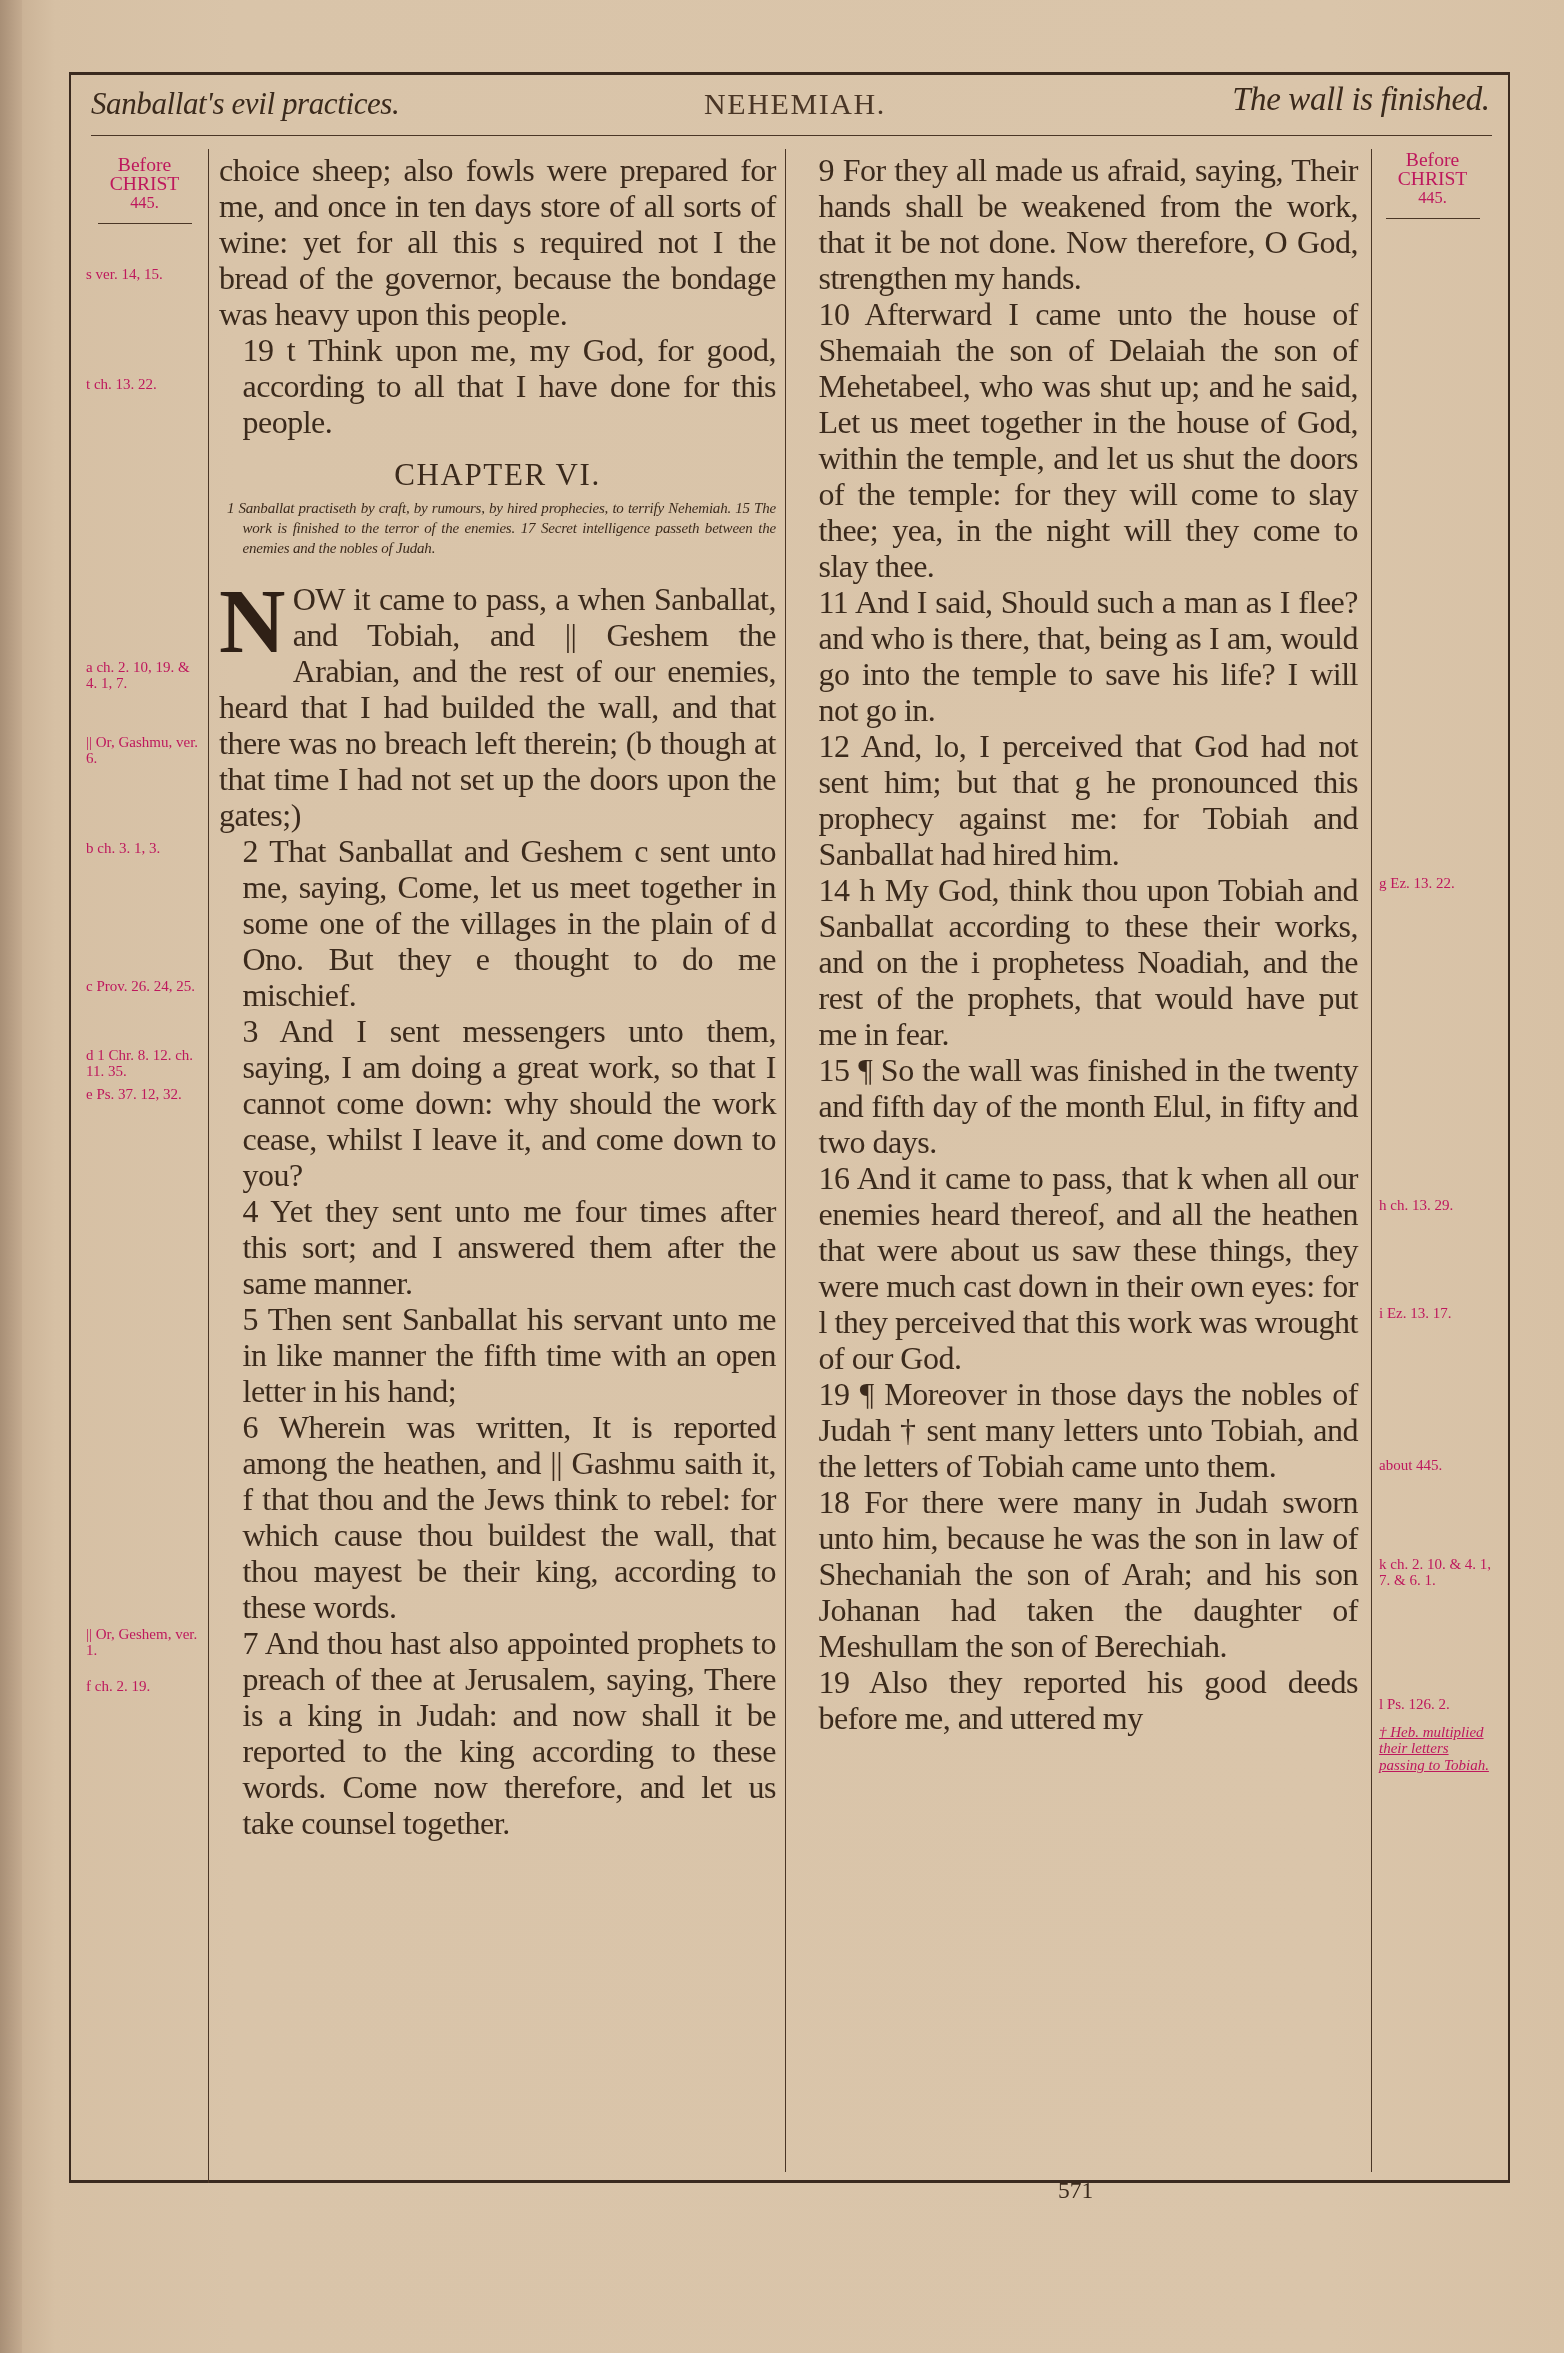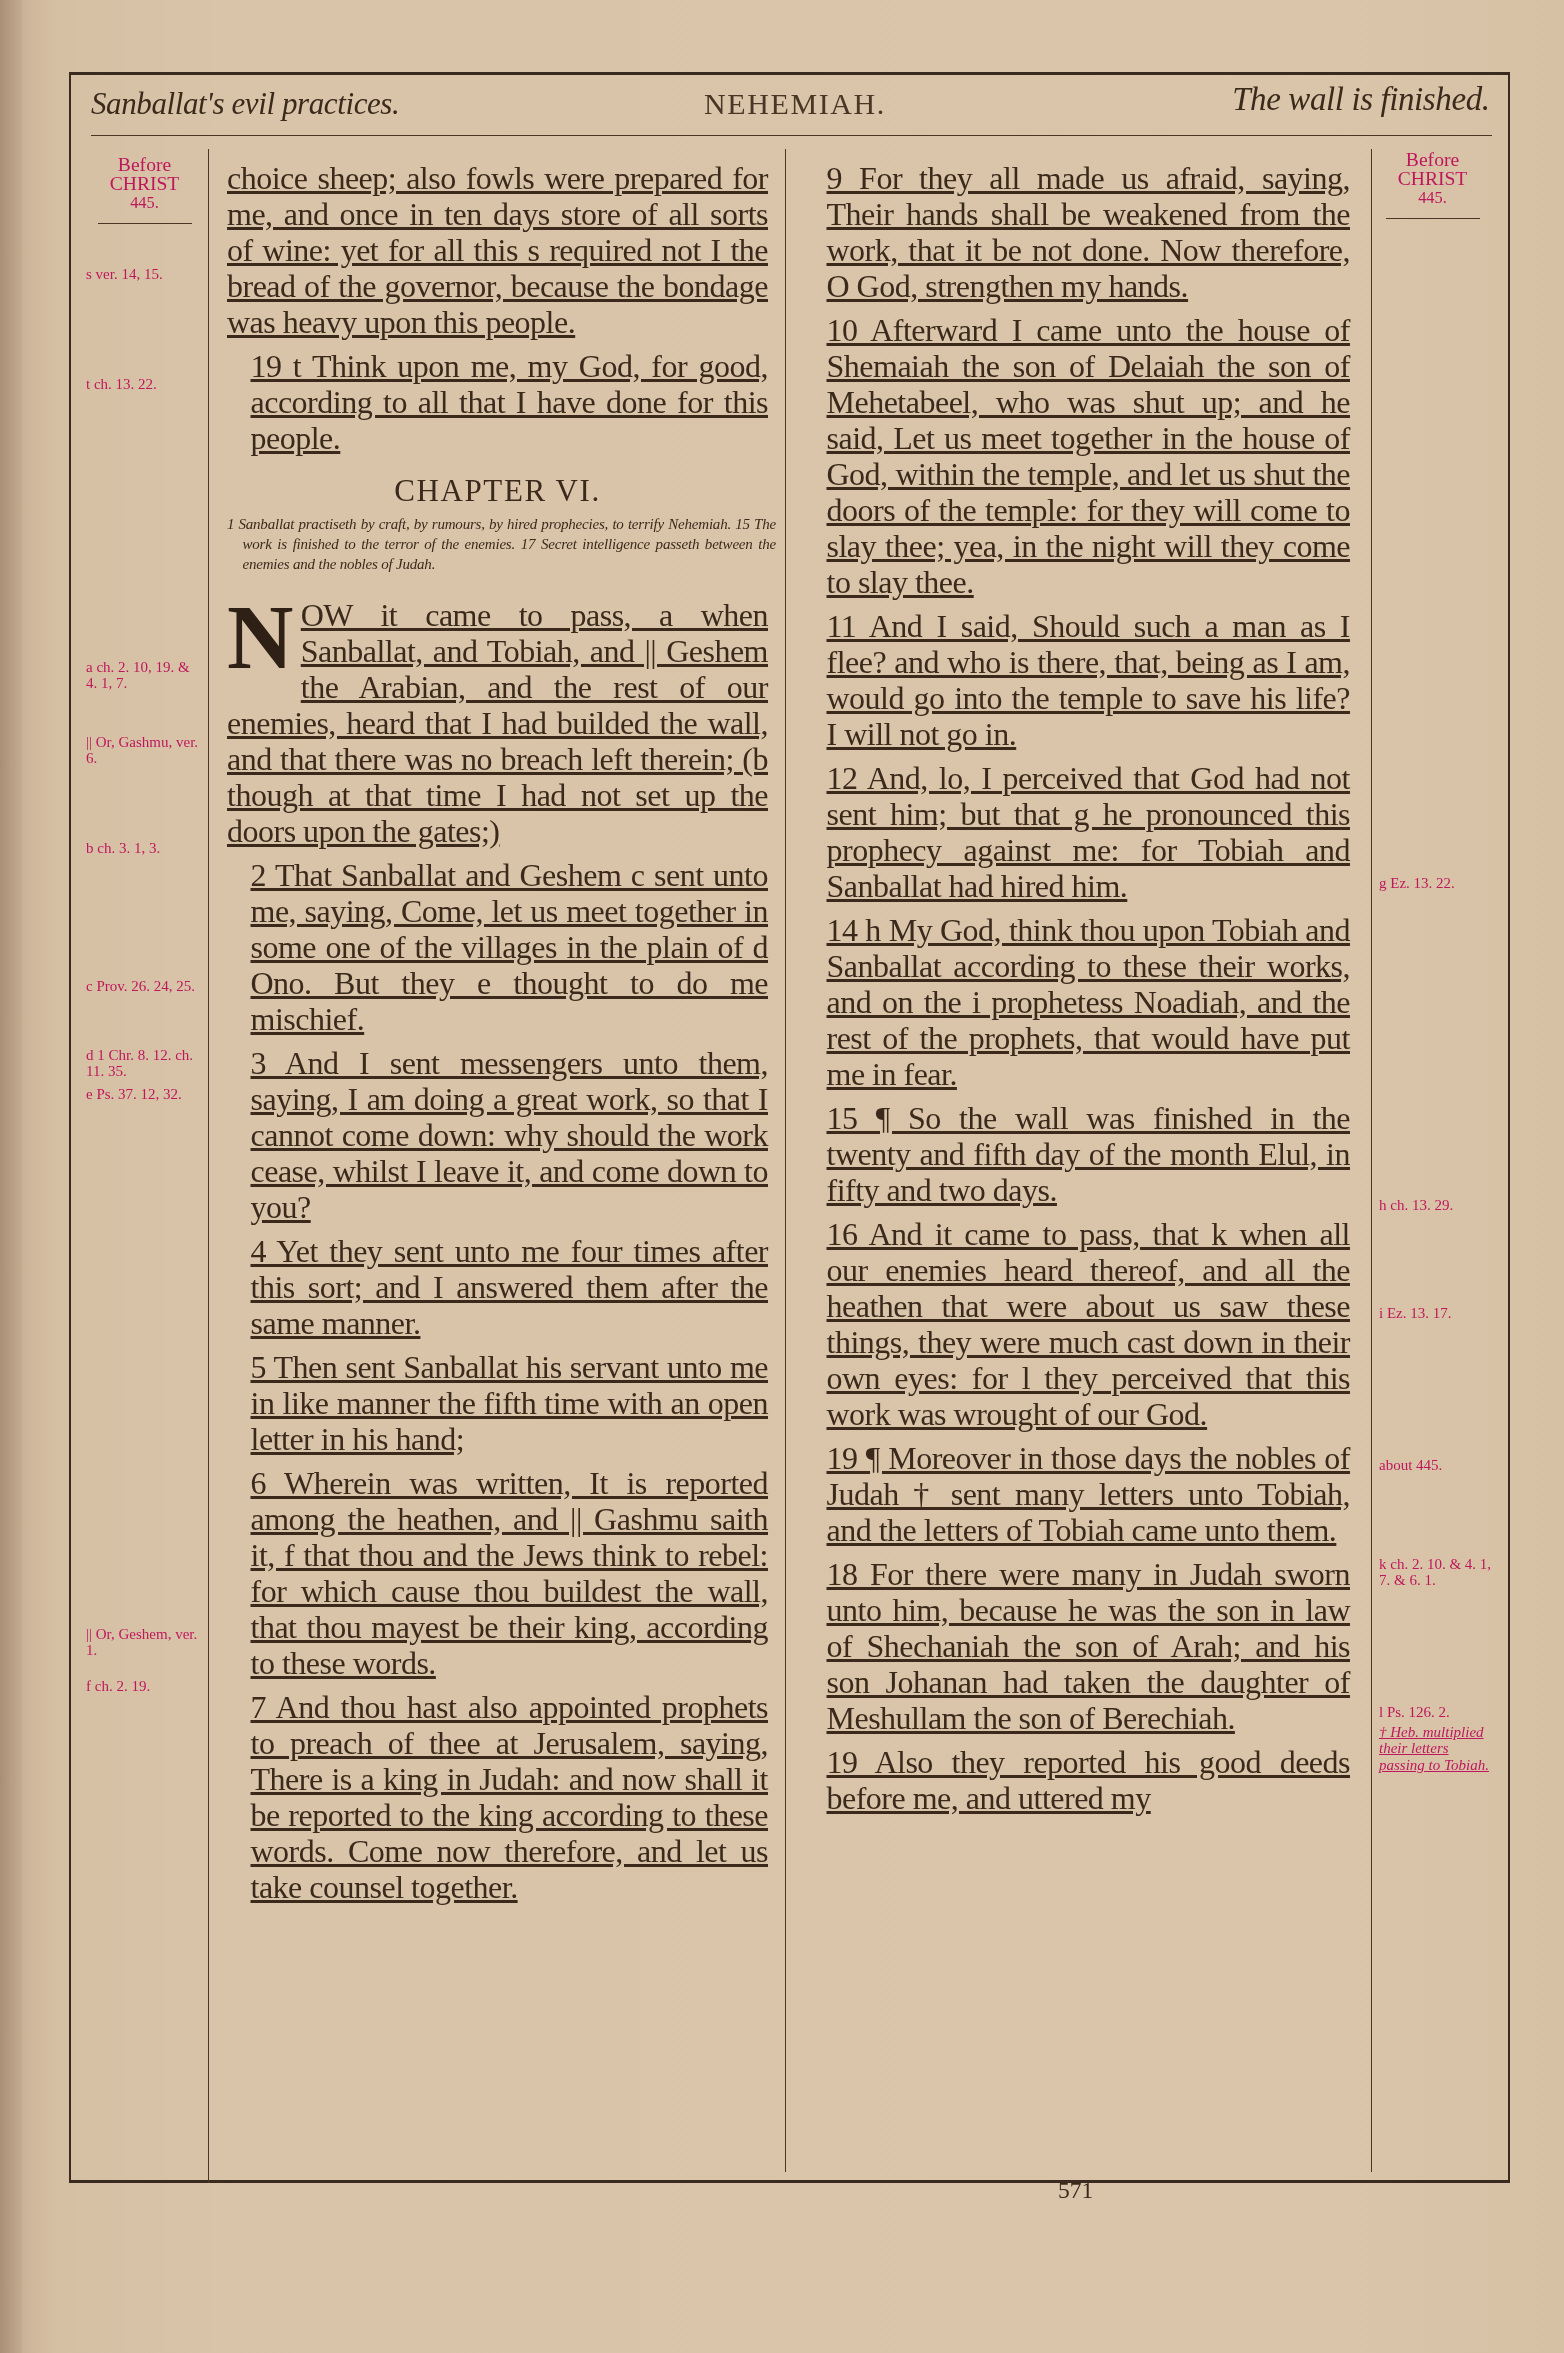--- a/index.html
+++ b/index.html
@@ -43,21 +43,21 @@
   }
   .margin {
     position: absolute; font-size: 15px; line-height: 16.4px; color: #be185d; text-align: left;
   }
   .margin.bc { text-align: center; font-size: 19.6px; line-height: 19px; }
   .bc-rule { width: 94px; margin: 11px auto 0; border-top: 1.6px solid #4a3626; }
   .col {
     position: absolute; font-size: 32px; line-height: 36px; color: #3b2a1c;
     text-align: justify; letter-spacing: -0.5px;
   }
-  .col p { margin: 8px; text-indent: 0; text-decoration: underline; }
+  .col p { margin: 0; text-indent: 0; }
   .col .v { padding-left: 23.5px; text-indent: 0; }
   .chap {
     text-align: center; font-size: 31px; letter-spacing: 1.6px; margin: 17px 0 4.7px;
   }
   .summary {
     font-style: italic; font-size: 15px; line-height: 20.3px; text-align: justify;
     padding-left: 23.5px; text-indent: -15.6px; margin-bottom: 22px; letter-spacing: -0.2px;
   }
   .dropcap {
     float: left; font-size: 92px; line-height: 72px; margin: 4.7px 7.8px 0 0; font-weight: bold;
@@ -135,17 +135,17 @@
   <div>Before</div>
   <div>CHRIST</div>
   <div style="font-size:16.4px">445.</div>
   <div class="bc-rule"></div>
 </div>
 <div class="margin" style="left:1379px; top:875px; width:117px;">g Ez. 13. 22.</div>
 <div class="margin" style="left:1379px; top:1197px; width:117px;">h ch. 13. 29.</div>
 <div class="margin" style="left:1379px; top:1305px; width:117px;">i Ez. 13. 17.</div>
 <div class="margin" style="left:1379px; top:1413px; width:117px;margin-top:44px;">about 445.</div>
 <div class="margin" style="left:1379px; top:1556px; width:117px;">k ch. 2. 10. &amp; 4. 1, 7. &amp; 6. 1.</div>
-<div class="margin" style="left:1379px; top:1696px; width:117px;margin-top:8px;">l Ps. 126. 2.</div>
+<div class="margin" style="left:1379px; top:1696px; width:117px;">l Ps. 126. 2.</div>
 <div class="margin" style="left:1379px; top:1724px; width:117px; font-style:italic;text-decoration:underline;">† Heb. multiplied their letters passing to Tobiah.</div>
 
 <div class="pageno" style="left:1058px; top:2177px;">571</div>
 
 
 </body></html>

